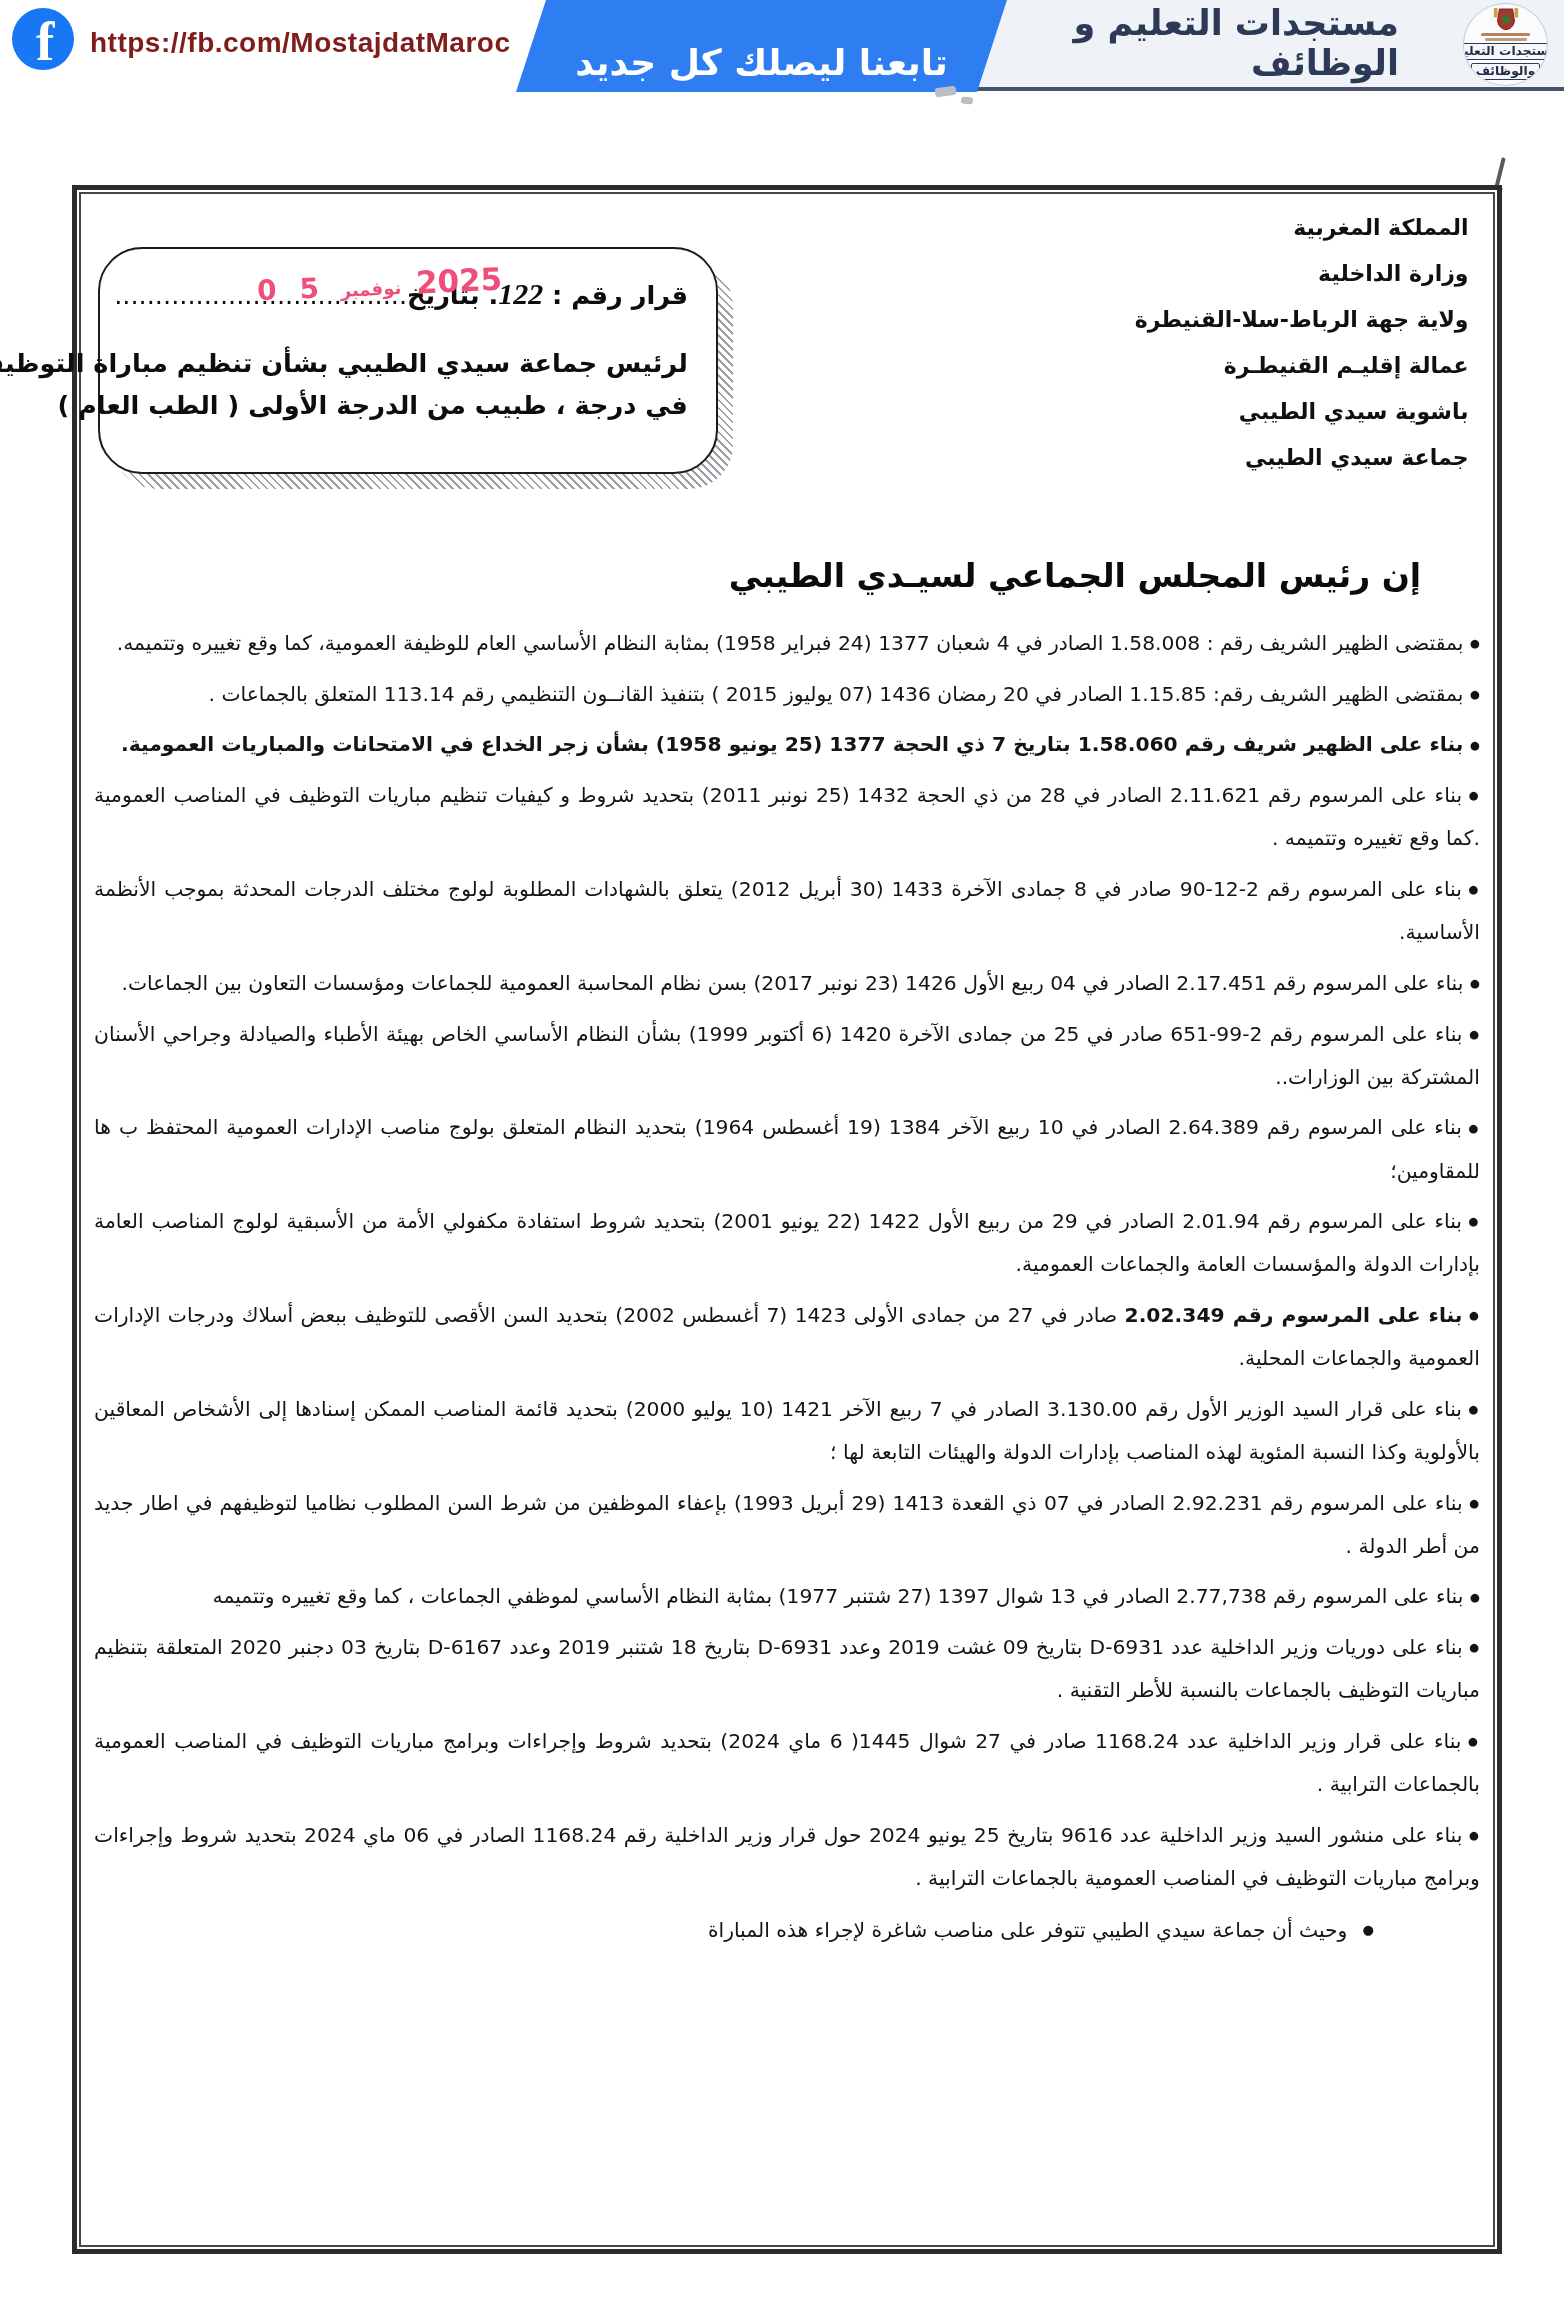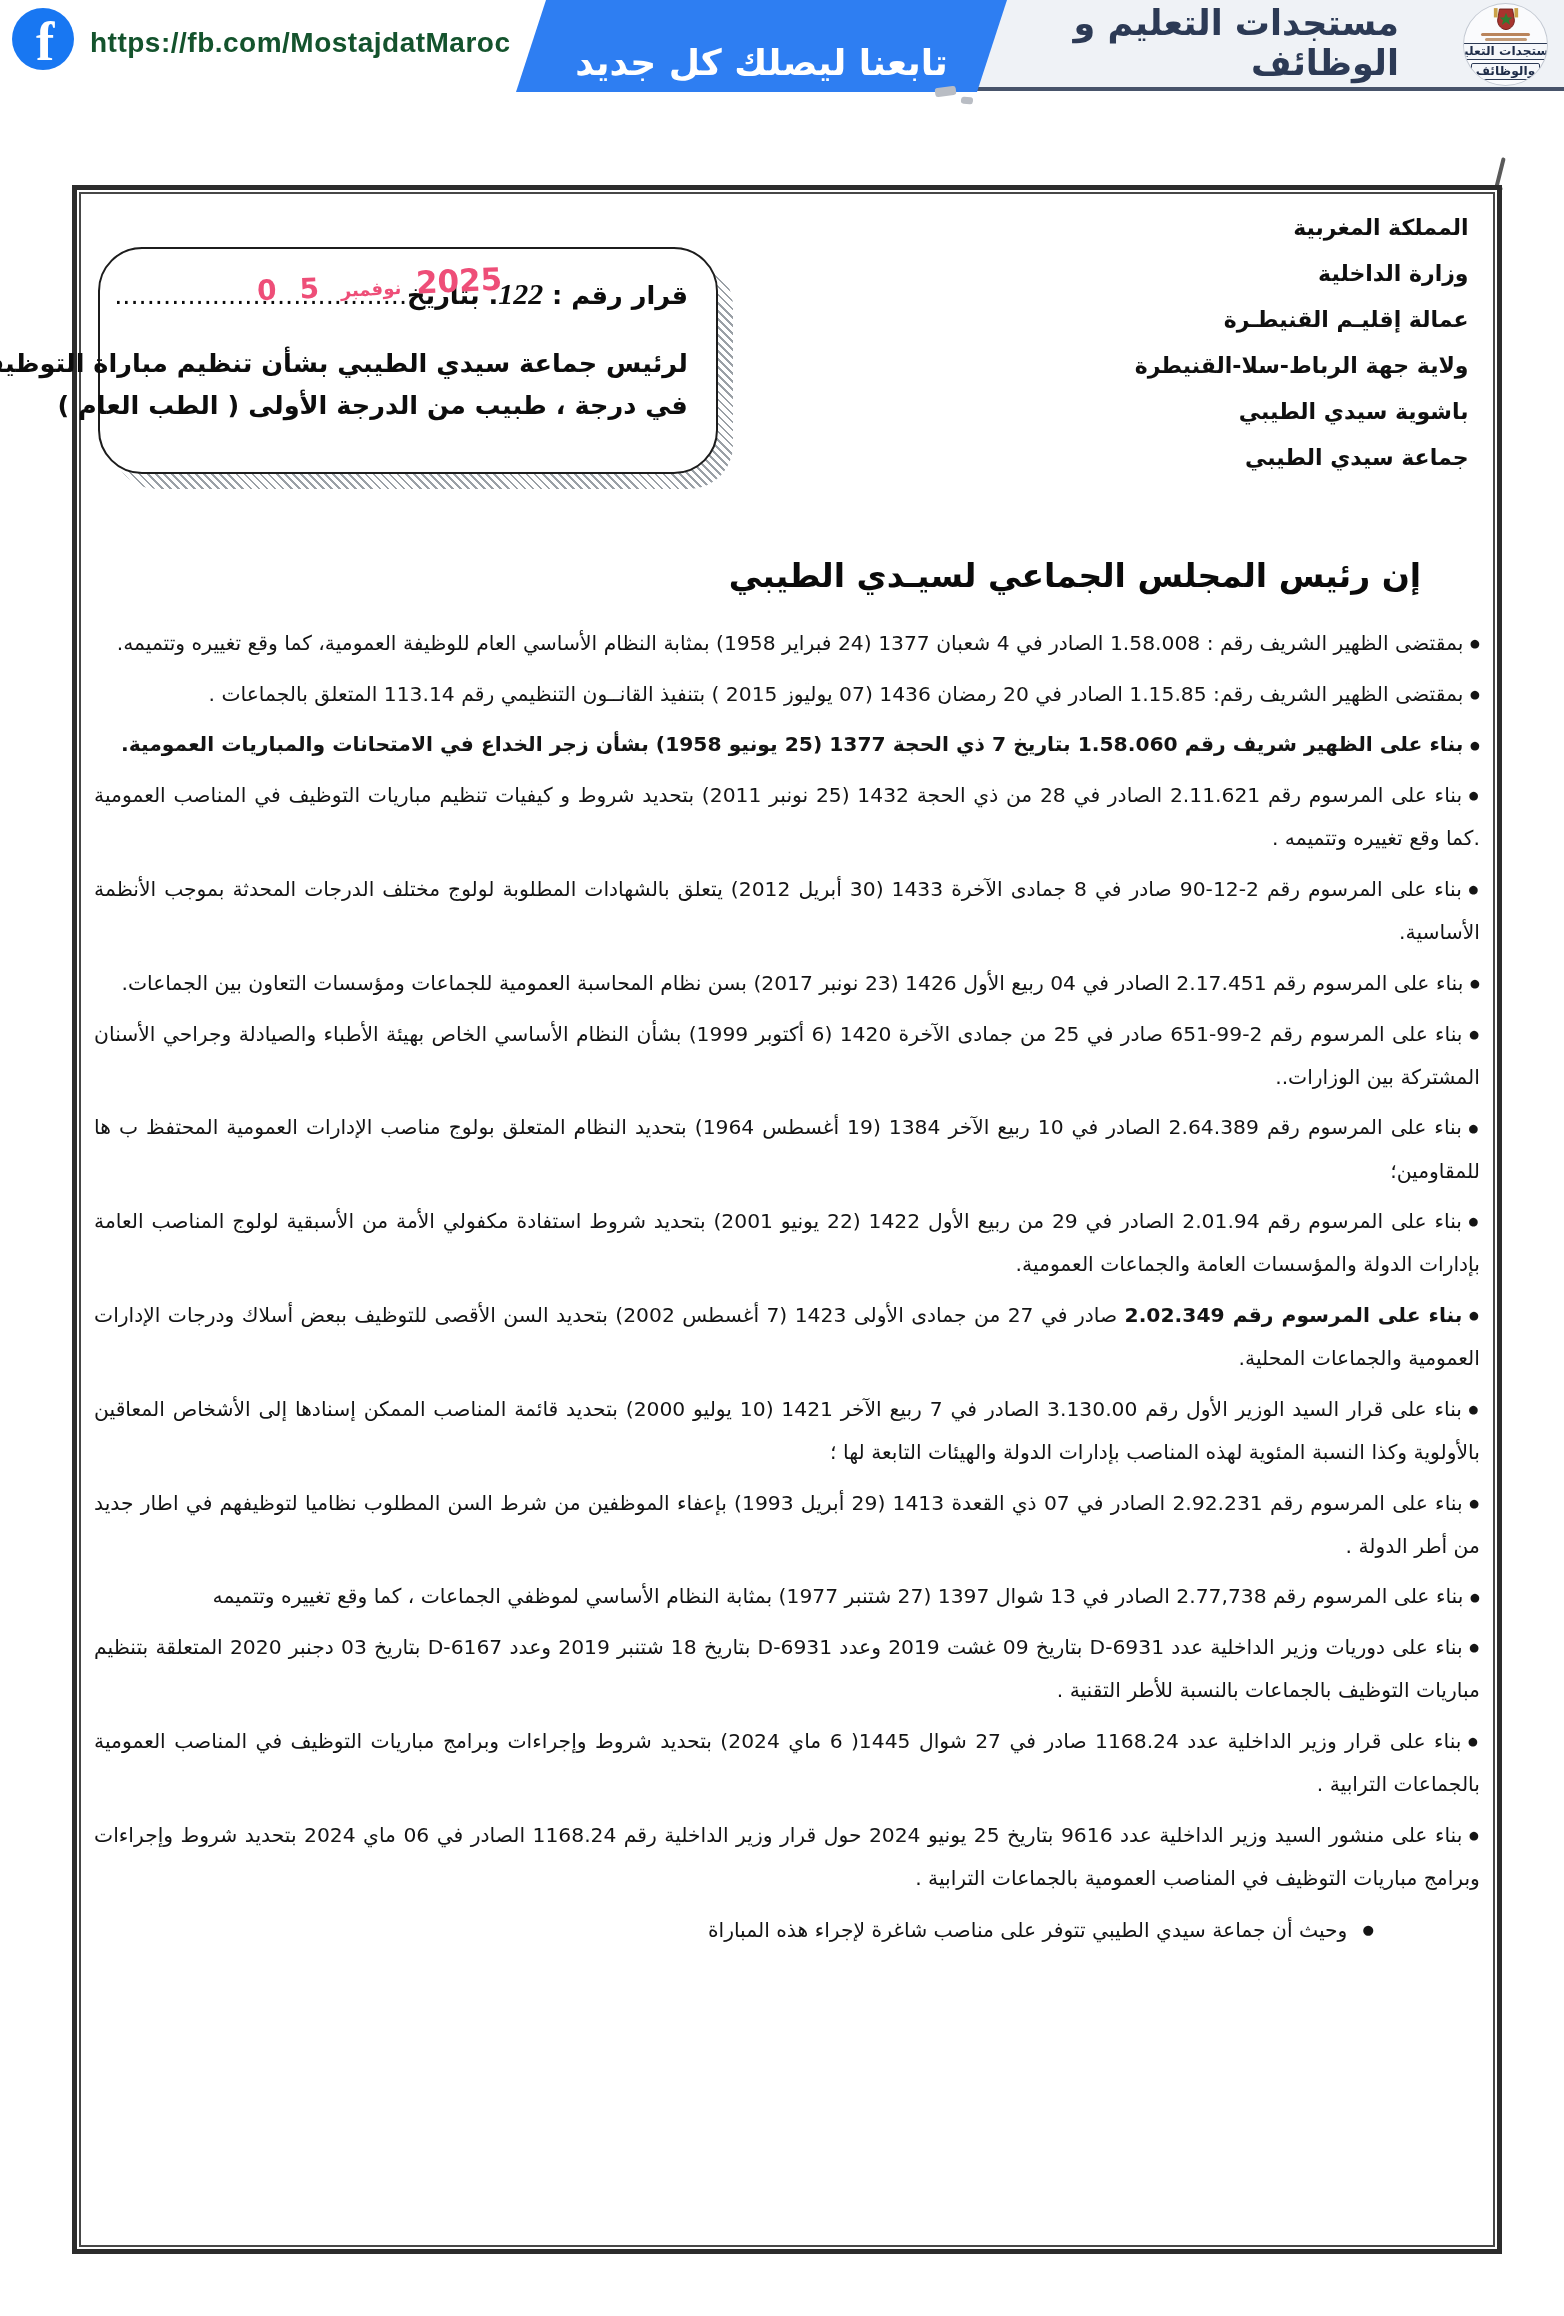--- a/index.html
+++ b/index.html
@@ -7,21 +7,21 @@
     position:relative;width:1564px;height:2317px;background:#ffffff;overflow:hidden;
     font-family:"DejaVu Sans",sans-serif;
   }
   
   .topbar{position:absolute;left:0;top:0;width:1564px;height:97px;background:#ffffff;}
   .topbar-right{position:absolute;left:971px;top:0;width:593px;height:87px;background:#eff2f6;border-bottom:4.7px solid #47536a;}
   .fb-badge{position:absolute;left:12.3px;top:7.6px;width:62px;height:62px;border-radius:50%;background:#1877f2;color:#fff;
     display:flex;align-items:flex-end;justify-content:center;overflow:hidden;}
   .fb-f{font-family:"Liberation Serif",serif;font-weight:bold;font-size:55px;line-height:57px;transform:translatex(1.9px);}
   .fb-url{position:absolute;left:90px;top:0;height:85px;display:flex;align-items:center;
-    font-family:"Liberation Sans",sans-serif;font-weight:bold;font-size:28px;color:#14532d;letter-spacing:0.5px;}
+    font-family:"Liberation Sans",sans-serif;font-weight:bold;font-size:28px;color:#7f1d1d;letter-spacing:0.5px;}
   .cta{position:absolute;left:516px;top:0;width:491px;height:92px;background:#2e7ef2;
     clip-path:polygon(30px 0,100% 0,calc(100% - 30px) 100%,0 100%);
     display:flex;align-items:center;justify-content:center;}
   .cta-text{direction:rtl;color:#ffffff;font-weight:bold;font-size:36px;margin-top:32px;}
   .brand-title{position:absolute;left:1005px;top:0;width:394px;height:85px;display:flex;align-items:center;justify-content:center;
     direction:rtl;font-weight:bold;font-size:35px;color:#2c3a55;}
   .logo{position:absolute;left:1463px;top:2.8px;width:85px;height:83px;border-radius:50%;
     background:#fafbfd;border:0.9px solid #c3c9d2;box-sizing:border-box;
     display:flex;flex-direction:column;align-items:center;overflow:hidden;}
   .crest{margin-top:2.8px;}
@@ -94,22 +94,22 @@
 <span class="speck s2"></span>
 <span class="penmark"></span>
 <span class="penmark2"></span>
 
 <div class="doc">
   <div class="doc-inner">
 
     <div class="gov-header">
         <div>المملكة المغربية</div>
         <div>وزارة  الداخلية</div>
+        <div>ولاية جهة الرباط-سلا-القنيطرة</div>
         <div>عمالة إقليـم القنيطـرة</div>
-        <div>ولاية جهة الرباط-سلا-القنيطرة</div>
         <div>باشوية سيدي الطيبي</div>
         <div>جماعة سيدي الطيبي</div>
       </div>
 
     <div class="decree-shadow"></div>
     <div class="decree-box">
       <div class="row1">
         <span>قرار رقم : </span><span class="num">122</span><span>.  بتاريخ</span><span class="dots">....................................</span>
         <span class="stamp">
           <span class="stamp-day">0 5</span>

